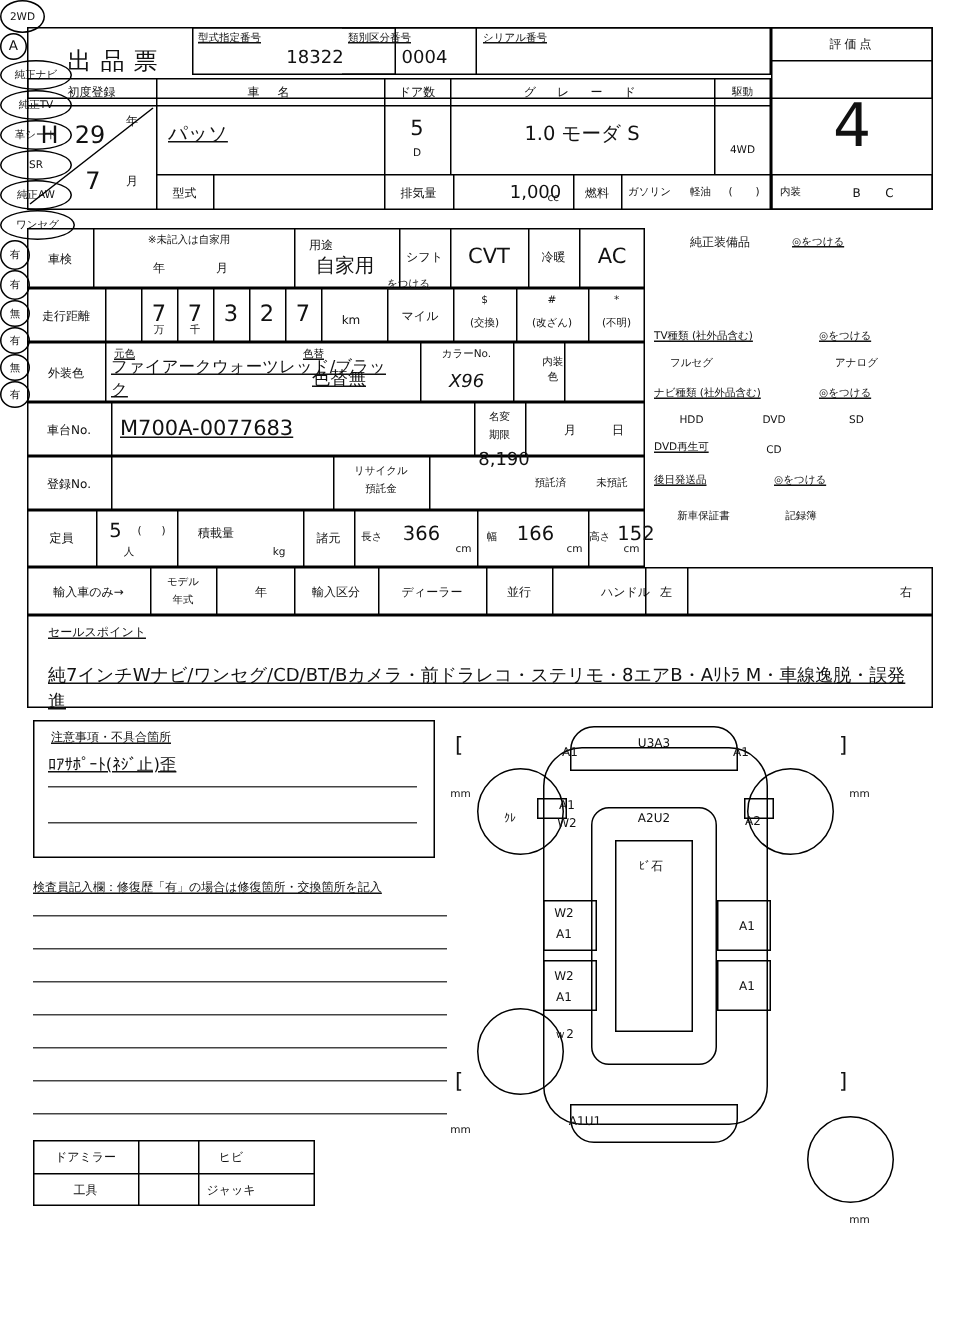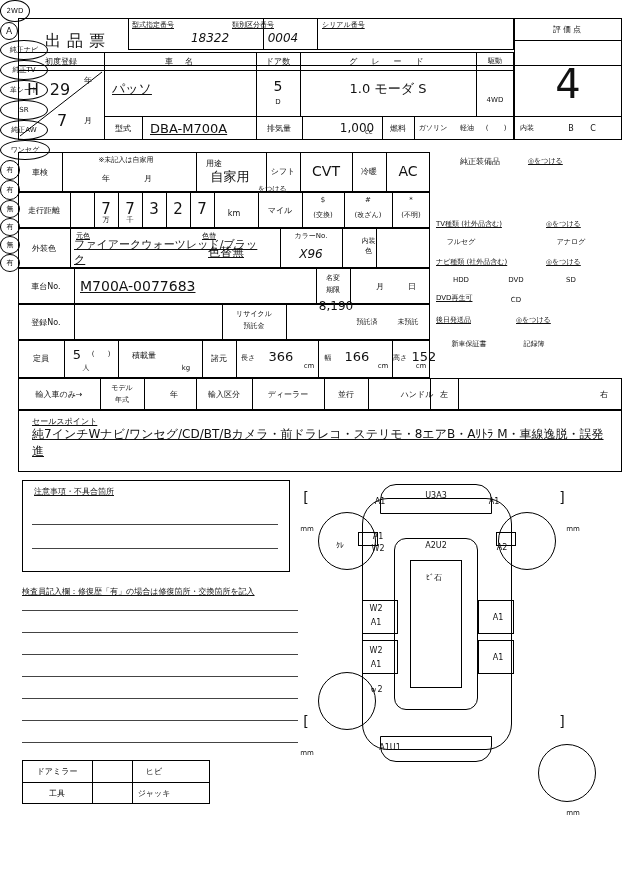--- a/index.html
+++ b/index.html
@@ -12,21 +12,21 @@
     position:relative;
     overflow:hidden;
   }
   .sheet{position:absolute;left:0;top:0;width:640px;height:880px;}
   .bx{position:absolute;box-sizing:border-box;border:1px solid #000;}
   .lbl{position:absolute;box-sizing:border-box;}
   .ctr{display:flex;align-items:center;justify-content:center;text-align:center;}
   .lft{display:flex;align-items:center;justify-content:flex-start;text-decoration:underline;}
   .vsmall{font-size:7px;}
   .small{font-size:8px;}
-  .med{font-size:10px;font-style:italic;}
+  .med{font-size:10px;}
   .circ{border:1px solid #000;border-radius:50%;display:flex;align-items:center;justify-content:center;}
   .hline{position:absolute;background:#000;height:1px;}
   .vline{position:absolute;background:#000;width:1px;}
   .dash{position:absolute;border-top:1px solid #444;}
   .wheel{position:absolute;border:1.4px solid #000;border-radius:50%;}
 </style>
 </head>
 <body>
 
 <div class="sheet">
@@ -80,21 +80,20 @@
   <div class="lbl ctr" style="left:300px;top:78px;width:176px;height:22px;font-size:13px;">1.0  モーダ  S</div>
 
   <div class="vline" style="left:476px;top:52px;height:64px;"></div>
   <div class="lbl ctr vsmall" style="left:476px;top:54px;width:38px;height:14px;">駆動</div>
   <div class="circ small" style="left:481px;top:71px;width:28px;height:20px;font-size:7px;">2WD</div>
   <div class="lbl ctr vsmall" style="left:478px;top:94px;width:34px;height:12px;">4WD</div>
 
   <div class="hline" style="left:104px;top:116px;width:410px;"></div>
   <div class="lbl ctr small" style="left:104px;top:118px;width:38px;height:20px;">型式</div>
   <div class="vline" style="left:142px;top:116px;height:24px;"></div>
-  <div class="lbl lft" style="left:150px;top:118px;width:120px;height:20px;font-size:13px;">DBA-M700A</div>
   <div class="vline" style="left:256px;top:116px;height:24px;"></div>
   <div class="lbl ctr small" style="left:256px;top:118px;width:46px;height:20px;">排気量</div>
   <div class="vline" style="left:302px;top:116px;height:24px;"></div>
   <div class="lbl ctr" style="left:302px;top:118px;width:62px;height:20px;font-size:12px;padding-left:48px;">1,000</div>
   <div class="lbl vsmall" style="left:365px;top:128px;width:16px;height:10px;">cc</div>
   <div class="vline" style="left:382px;top:116px;height:24px;"></div>
   <div class="lbl ctr small" style="left:382px;top:118px;width:32px;height:20px;">燃料</div>
   <div class="vline" style="left:414px;top:116px;height:24px;"></div>
   <div class="lbl ctr vsmall" style="left:414px;top:118px;width:38px;height:20px;">ガソリン</div>
   <div class="lbl ctr vsmall" style="left:452px;top:118px;width:30px;height:20px;">軽油</div>
@@ -267,24 +266,25 @@
   <div class="lbl ctr small" style="left:324px;top:386px;width:44px;height:16px;">並行</div>
   <div class="vline" style="left:368px;top:378px;height:32px;"></div>
   <div class="lbl ctr small" style="left:368px;top:386px;width:62px;height:16px;margin-left:18px;">ハンドル</div>
   <div class="vline" style="left:430px;top:378px;height:32px;"></div>
   <div class="lbl ctr small" style="left:430px;top:386px;width:28px;height:16px;">左</div>
   <div class="vline" style="left:458px;top:378px;height:32px;"></div>
   <div class="lbl ctr small" style="left:592px;top:386px;width:24px;height:16px;">右</div>
 
   <div class="bx" style="left:18px;top:410px;width:604px;height:62px;"></div>
   <div class="lbl lft small" style="left:32px;top:414px;width:140px;height:14px;">セールスポイント</div>
-  <div class="lbl lft" style="left:32px;top:432px;width:580px;height:22px;font-size:12px;">純7インチWナビ/ワンセグ/CD/BT/Bカメラ・前ドラレコ・ステリモ・8エアB・Aﾘﾄﾗ M・車線逸脱・誤発進</div>
+  <div class="lbl lft" style="left:32px;top:448px;width:580px;height:22px;font-size:12px;">純7インチWナビ/ワンセグ/CD/BT/Bカメラ・前ドラレコ・ステリモ・8エアB・Aﾘﾄﾗ M・車線逸脱・誤発進</div>
 
   <div class="bx" style="left:22px;top:480px;width:268px;height:92px;"></div>
   <div class="lbl lft small" style="left:34px;top:484px;width:200px;height:14px;">注意事項・不具合箇所</div>
+  <div class="lbl lft" style="left:32px;top:500px;width:240px;height:18px;font-size:11px;">ﾛｱｻﾎﾟｰﾄ(ﾈｼﾞ止)歪</div>
   <div class="dash" style="left:32px;top:524px;width:246px;"></div>
   <div class="lbl lft" style="left:32px;top:528px;width:240px;height:16px;font-size:11px;"></div>
   <div class="dash" style="left:32px;top:548px;width:246px;"></div>
   <div class="lbl lft" style="left:32px;top:552px;width:240px;height:16px;font-size:11px;"></div>
 
   <div class="lbl lft small" style="left:22px;top:584px;width:300px;height:14px;">検査員記入欄：修復歴「有」の場合は修復箇所・交換箇所を記入</div>
   <div class="dash" style="left:22px;top:610px;width:276px;"></div>
   <div class="dash" style="left:22px;top:632px;width:276px;"></div>
   <div class="dash" style="left:22px;top:654px;width:276px;"></div>
   <div class="dash" style="left:22px;top:676px;width:276px;"></div>

